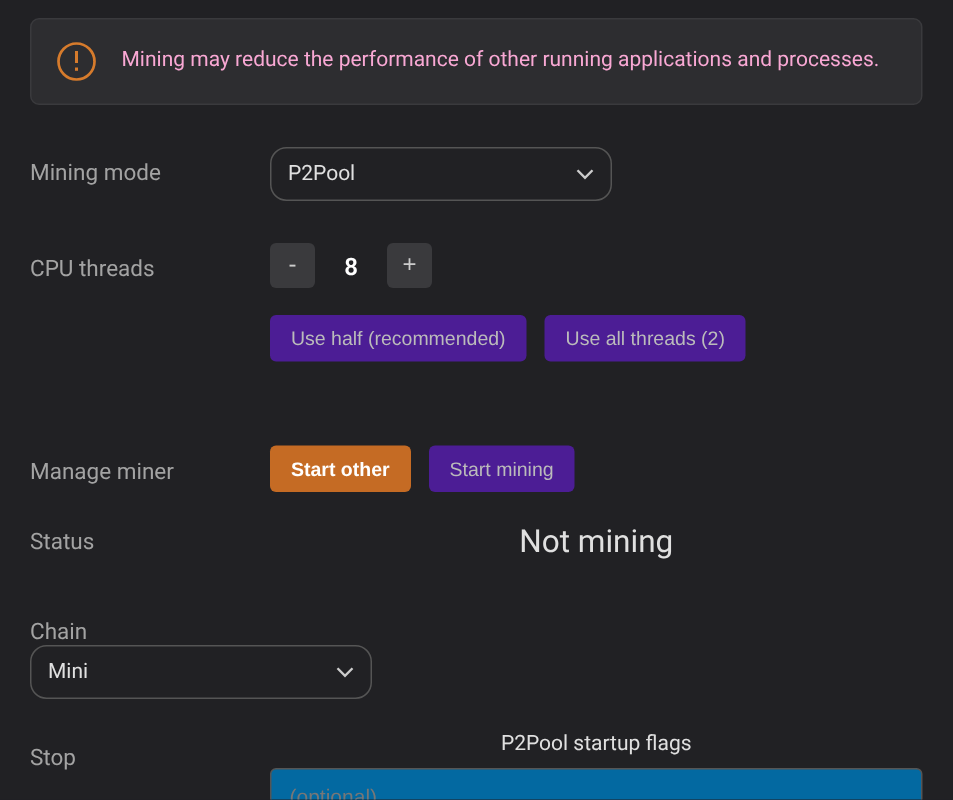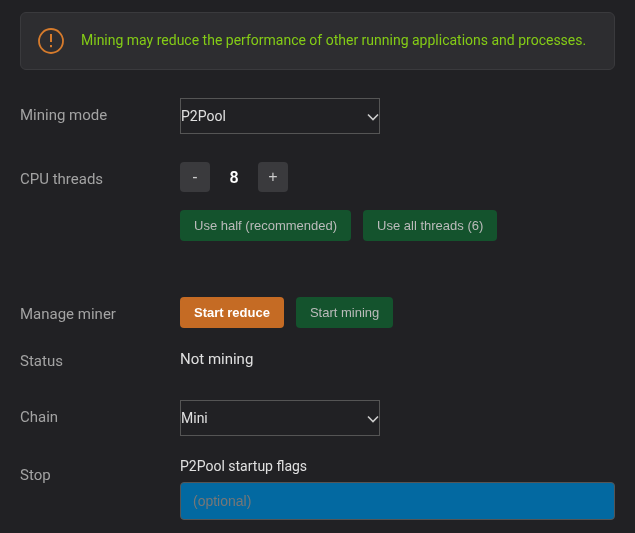--- a/index.html
+++ b/index.html
@@ -22,52 +22,52 @@
       align-items: center;
       gap: 16px;
       margin-bottom: 28px;
     }
     .warning-icon {
       flex-shrink: 0;
       width: 28px;
       height: 28px;
     }
     .warning-text {
-      color: #84cc16;
+      color: #f9a8d4;
       line-height: 1.4;
       font-size: 14px;
     }
     .row {
       display: flex;
       align-items: flex-start;
       margin-bottom: 22px;
     }
     .row.mode { margin-bottom: 28px; }
     .row.threads { margin-bottom: 18px; justify-content: space-between; }
     .row.buttons-row { margin-bottom: 56px; }
     .row.manage { margin-bottom: 16px; }
     .row.status { margin-bottom: 30px; }
-    .row.chain { margin-bottom: 22px; }
+    .row.chain { margin-bottom: 22px; flex-direction: column; }
     .label {
       width: 160px;
       flex-shrink: 0;
       padding-top: 8px;
       color: #a3a3a3;
       font-size: 15px;
     }
     .controls {
       flex: 1;
     }
     .select {
       background: #212124;
       border: 1px solid #555;
-      border-radius: 0;
-      color: #e0e0e0;
-      padding: 9px 0;
-      width: 200px;
+      border-radius: 11px;
+      color: #e0e0e0;
+      padding: 9px 11px;
+      width: 228px;
       display: flex;
       justify-content: space-between;
       align-items: center;
       cursor: pointer;
       font-size: 14px;
     }
     .chevron {
       width: 12px;
       height: 8px;
     }
@@ -94,42 +94,44 @@
       font-size: 16px;
       font-weight: 600;
       width: 48px;
       text-align: center;
     }
     .btn-row {
       display: flex;
       gap: 12px;
     }
     .btn {
-      background: #14532d;
+      background: #4c1d95;
       border: none;
       border-radius: 4px;
       color: #bbb;
       padding: 8px 14px;
       font-size: 13px;
       cursor: pointer;
     }
     .btn.primary {
       background: #c56b24;
       color: #fff;
       font-weight: 600;
     }
     .status-text {
       color: #e0e0e0;
-      font-size: 15px;
+      font-size: 21px;
       padding-top: 6px;
+      text-align: center;
     }
     .field-label {
       color: #e0e0e0;
       font-size: 14px;
       margin-bottom: 8px;
+      text-align: center;
     }
     .text-input {
       background: #0369a1;
       border: 1px solid #555;
       border-radius: 4px;
       color: #e0e0e0;
       padding: 10px 12px;
       width: 100%;
       font-size: 14px;
     }
@@ -173,30 +175,30 @@
       <button class="step-btn">+</button>
     </div>
   </div>
 </div>
 
 <div class="row buttons-row">
   <div class="label"></div>
   <div class="controls">
     <div class="btn-row">
       <button class="btn">Use half (recommended)</button>
-      <button class="btn">Use all threads (6)</button>
+      <button class="btn">Use all threads (2)</button>
     </div>
   </div>
 </div>
 
 <div class="row manage">
   <div class="label">Manage miner</div>
   <div class="controls">
     <div class="btn-row">
-      <button class="btn primary">Start reduce</button>
+      <button class="btn primary">Start other</button>
       <button class="btn">Start mining</button>
     </div>
   </div>
 </div>
 
 <div class="row status">
   <div class="label">Status</div>
   <div class="controls">
     <div class="status-text">Not mining</div>
   </div>

